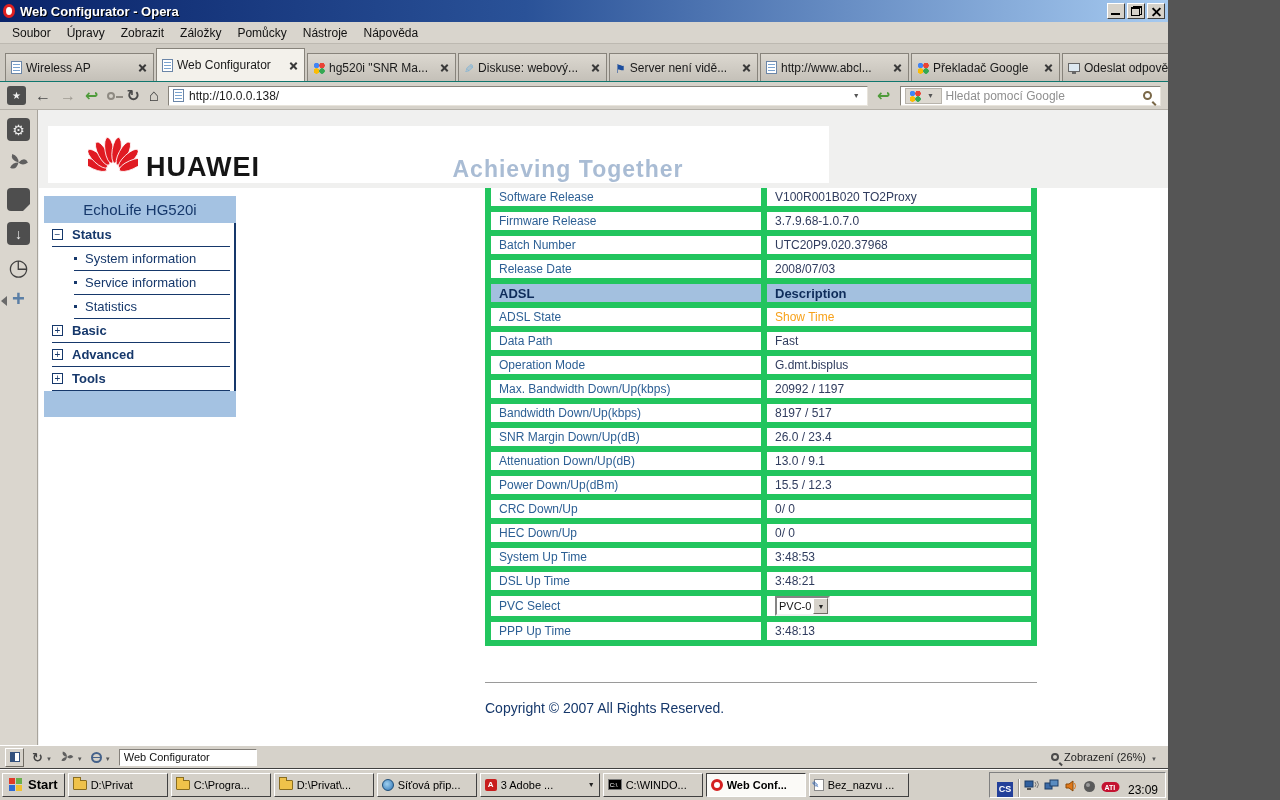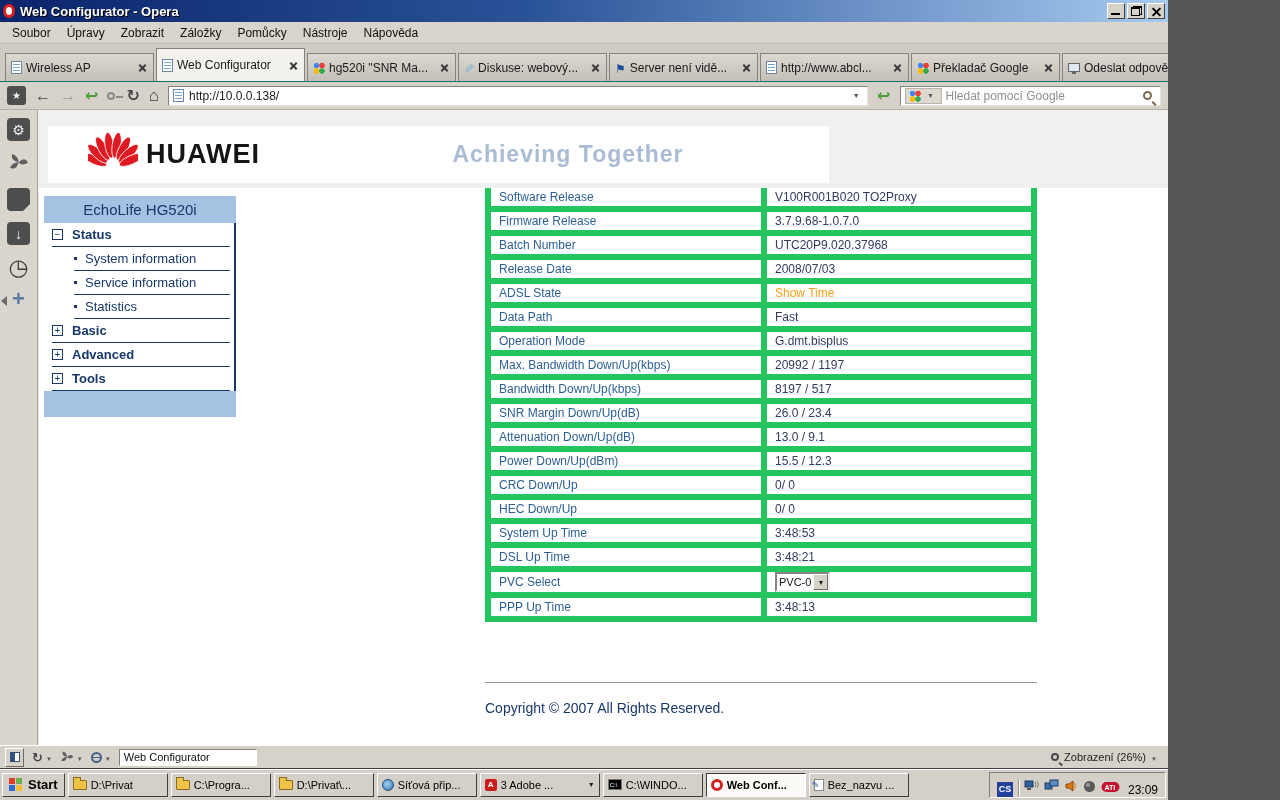--- a/index.html
+++ b/index.html
@@ -95,21 +95,21 @@
   .i-down::before{content:"↓";font-weight:bold}
   .i-note::after{content:"";position:absolute;right:0;bottom:0;border-style:solid;border-width:0 0 7px 7px;border-color:transparent transparent #dad6ce transparent}
   .i-clockg{font-size:23px;color:#3f3f3f;line-height:22px}
   .i-clockg::before{content:"◷"}
   .i-plusg{font-size:22px;font-weight:bold;color:#5b7fa6;line-height:20px}
   .i-plusg::before{content:"+"}
   .collapse-arrow{position:absolute;left:1px;top:296px;width:0;height:0;border-style:solid;border-width:5px 6px 5px 0;border-color:transparent #6a6a6a transparent transparent}
 
   
   .topframe{position:absolute;left:39px;top:110px;width:1241px;height:78px;background:#f0f0ef}
-  .headerband{position:absolute;left:9px;top:16px;width:781px;height:57px;background:#fff;display:flex;align-items:center}
+  .headerband{position:absolute;left:9px;top:16px;width:781px;height:57px;background:#fff;display:flex;align-items:flex-end}
   .hlogo{margin-left:40px;flex:0 0 auto}
   .brand{font-size:27px;font-weight:bold;color:#151515;letter-spacing:1px;margin-left:8px}
   .slogan{position:absolute;left:370px;width:300px;text-align:center;font-size:23px;font-weight:bold;color:#a9bcd4;letter-spacing:1px}
 
   .leftframe{position:absolute;left:39px;top:188px;width:202px;height:557px;background:#fff}
   .nav{position:absolute;left:5px;top:8px;width:192px}
   .nav-title{height:27px;background:#a4c2e2;color:#16386b;font-size:15px;display:flex;align-items:center;justify-content:center}
   .nav-body{background:#fff;border-right:2px solid #16386b}
   .nrow{height:24px;display:flex;align-items:center;gap:9px;margin:0 4px 0 8px;border-bottom:1px solid #16386b;
     color:#16386b;font-size:13px;font-weight:bold}
@@ -380,20 +380,24 @@
         <td class="val">3.7.9.68-1.0.7.0</td>
           </tr>
       <tr>
         <td class="lab">Batch Number</td>
         <td class="val">UTC20P9.020.37968</td>
           </tr>
       <tr>
         <td class="lab">Release Date</td>
         <td class="val">2008/07/03</td>
           </tr>
+      <tr class="hdr">
+        <td class="lab">ADSL</td>
+        <td class="val">Description</td>
+          </tr>
       <tr>
         <td class="lab">ADSL State</td>
         <td class="val orange">Show Time</td>
           </tr>
       <tr>
         <td class="lab">Data Path</td>
         <td class="val">Fast</td>
           </tr>
       <tr>
         <td class="lab">Operation Mode</td>

